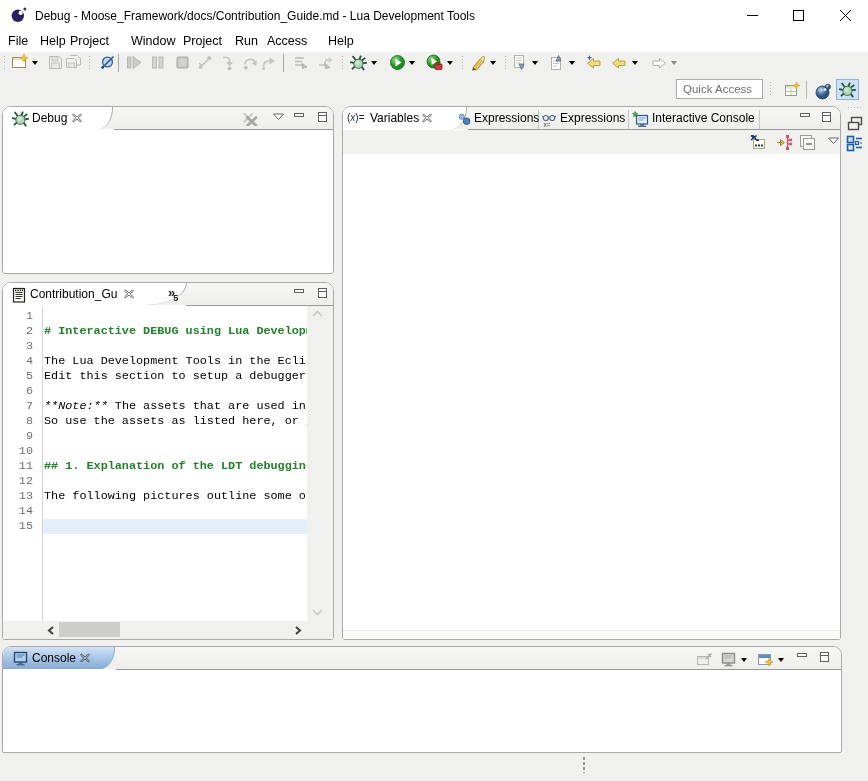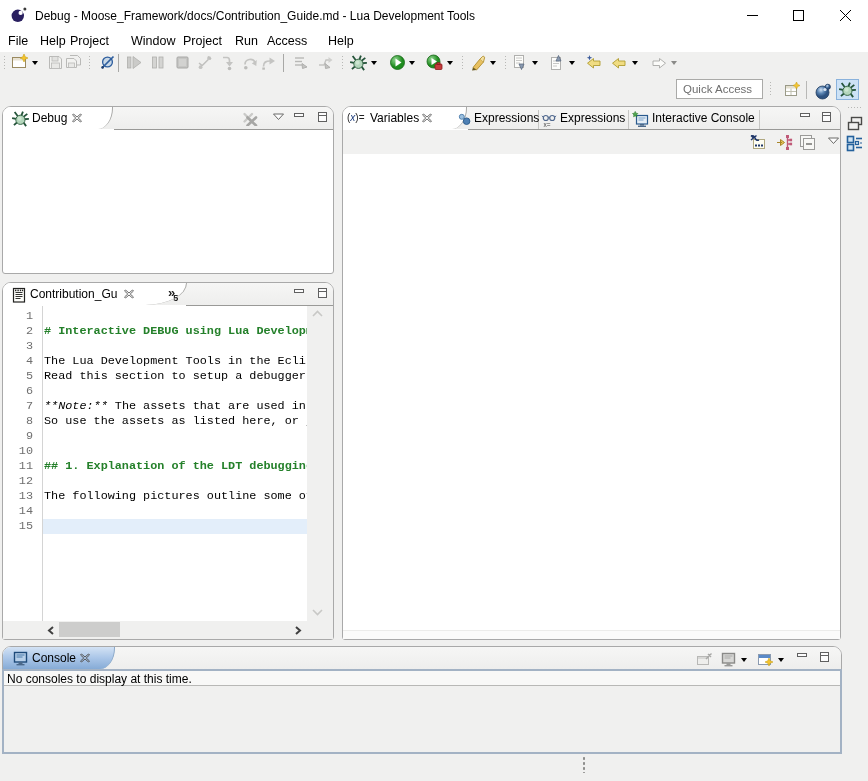--- a/index.html
+++ b/index.html
@@ -380,21 +380,21 @@
     <div class="maxbtn" style="left:315px; top:5px;"></div>
 
     <div id="edbody" style="position:absolute; left:0; top:23px; width:330px; height:315px; background:#fff; overflow:hidden;">
       <div id="gutter" style="position:absolute; left:0; top:3px; width:30px; text-align:right; font-family:'Liberation Mono',monospace; font-size:11.8px; line-height:15px; color:#6f6f6f;">1<br>2<br>3<br>4<br>5<br>6<br>7<br>8<br>9<br>10<br>11<br>12<br>13<br>14<br>15</div>
       <div style="position:absolute; left:39px; top:0; width:1px; height:315px; background:#d4d4d4;"></div>
       <div id="curline" style="position:absolute; left:40px; top:213px; width:264px; height:15px; background:#e3eefa;"></div>
       <div id="edtext" style="position:absolute; left:41px; top:3px; width:263px; font-family:'Liberation Mono',monospace; font-size:11.8px; line-height:15px; color:#000; white-space:pre; overflow:hidden;"><span> </span>
 <span class="mdh"># Interactive DEBUG using Lua Development</span>
 <span> </span>
 <span>The Lua Development Tools in the Eclipse</span>
-<span>Read this section to setup a debugger</span>
+<span>Edit this section to setup a debugger</span>
 <span> </span>
 <span><i>**Note:**</i> The assets that are used in t</span>
 <span>So use the assets as listed here, or ju</span>
 <span> </span>
 <span> </span>
 <span class="mdh">## 1. Explanation of the LDT debugging m</span>
 <span> </span>
 <span>The following pictures outline some of</span></div>
       <div style="position:absolute; left:304px; top:0; width:26px; height:315px; background:#f0f0ef;"></div>
       <svg style="position:absolute; left:308px; top:3px;" width="13" height="10">
@@ -543,22 +543,17 @@
       <div class="darr" style="left:738px; top:11px;"></div>
       <svg style="position:absolute; left:754px; top:4px;" width="17" height="17">
         <rect x="1.5" y="3.5" width="12" height="10" fill="#fff" stroke="#8a9ab0"></rect>
         <rect x="2" y="4" width="11" height="3" fill="#5a8ac8"></rect>
         <path d="M12 7 L13.2 9.8 L16 11 L13.2 12.2 L12 15 L10.8 12.2 L8 11 L10.8 9.8 Z" fill="#f4c430" stroke="#caa21a" stroke-width="0.6"></path>
       </svg>
       <div class="darr" style="left:775px; top:11px;"></div>
     </div>
     <div class="minbtn" style="left:794px; top:6px;"></div>
     <div class="maxbtn" style="left:817px; top:5px;"></div>
-    <div id="conbody" style="position:absolute; left:-1px; top:22px; width:840px; height:85px; background:#f0f0ef; border:2px solid #a3b2c4;">
-      <div style="position:absolute; left:0; top:0; width:836px; height:15px; background:#f8f8f7; border-bottom:1px solid #b8b8b6;">
-        <span style="position:absolute; left:3px; top:1px; font-size:12px; color:#000;">No consoles to display at this time.</span>
-      </div>
-    </div>
   </div>
   <div id="bottomtrim">
     <div style="position:absolute; left:583px; top:756px; width:2px; height:17px; background-image:radial-gradient(circle,#8e8e8c 40%,transparent 50%); background-size:2px 5px;"></div>
   </div>
 </div>
 
 </body></html>

